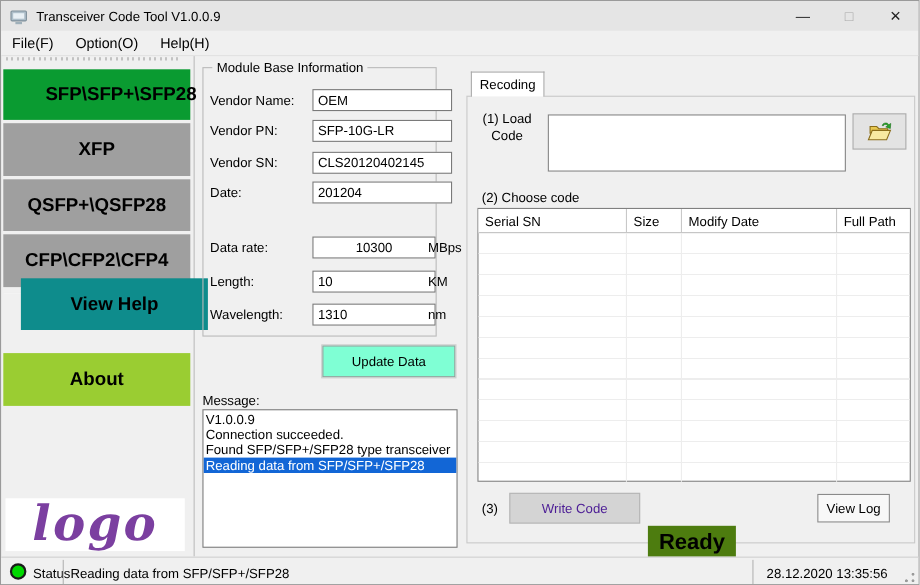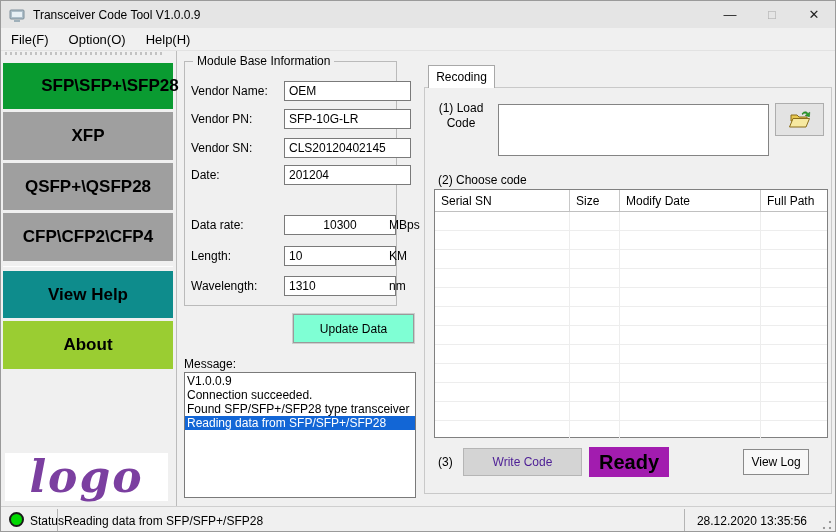--- a/index.html
+++ b/index.html
@@ -107,21 +107,21 @@
     <span class="menu-item">Help(H)</span>
   </div>
   <div class="grip-dots"></div>
   <div class="v-sep"></div>
 
   <div class="side-btn" style="top: 62px; height: 46px; background: rgb(10, 155, 49); padding-left: 44px;">SFP\SFP+\SFP28</div>
   <div class="side-btn" style="top: 111px; height: 48px; background: rgb(159, 159, 159);">XFP</div>
   <div class="side-btn" style="top: 162px; height: 47px; background: rgb(159, 159, 159);">QSFP+\QSFP28</div>
   <div class="side-btn" style="top: 212px; height: 48px; background: rgb(159, 159, 159);">CFP\CFP2\CFP4</div>
   <div class="side-sep"></div>
-  <div class="side-btn" style="top: 270px; height: 47px; color: rgb(0, 0, 0); background: rgb(14, 140, 140);">View Help</div>
+  <div class="side-btn" style="top: 252px; height: 47px; color: rgb(0, 0, 0); background: rgb(14, 140, 140); margin-left: 16px;">View Help</div>
   <div class="side-btn" style="top: 320px; height: 48px; background: rgb(154, 205, 50);">About</div>
   <div class="logo-box">
     <span class="logo-text" style="color: rgb(123, 63, 160);">logo</span>
   </div>
 
   <div class="groupbox">
     <span class="group-title">Module Base Information</span>
   </div>
   <span class="field-label" style="top:83px;">Vendor Name:</span>
   <input class="field-input" style="top: 80px; width: 127px;" value="OEM">
@@ -176,21 +176,21 @@
     </div>
     <div class="tbody">
       <div class="col-line" style="left:134px;"></div>
       <div class="col-line" style="left:184px;"></div>
       <div class="col-line" style="left:325px;"></div>
     </div>
   </div>
 
   <span class="step3-label">(3)</span>
   <button class="write-btn" disabled="">Write Code</button>
-  <div class="ready-box" style="background: #a21caf;">Ready</div>
+  <div class="ready-box" style="background: #4d7c0f; margin-top: 31px;">Ready</div>
   <button class="viewlog-btn">View Log</button>
 
   <div class="statusbar">
     <div class="status-dot" style="background: rgb(0, 216, 0);"></div>
     <span class="status-label">Status</span>
     <div class="sb-sep1"></div>
     <span class="status-msg">Reading data from SFP/SFP+/SFP28</span>
     <div class="sb-sep2"></div>
     <span class="status-date">28.12.2020 13:35:56</span>
     <div class="grip"></div>

